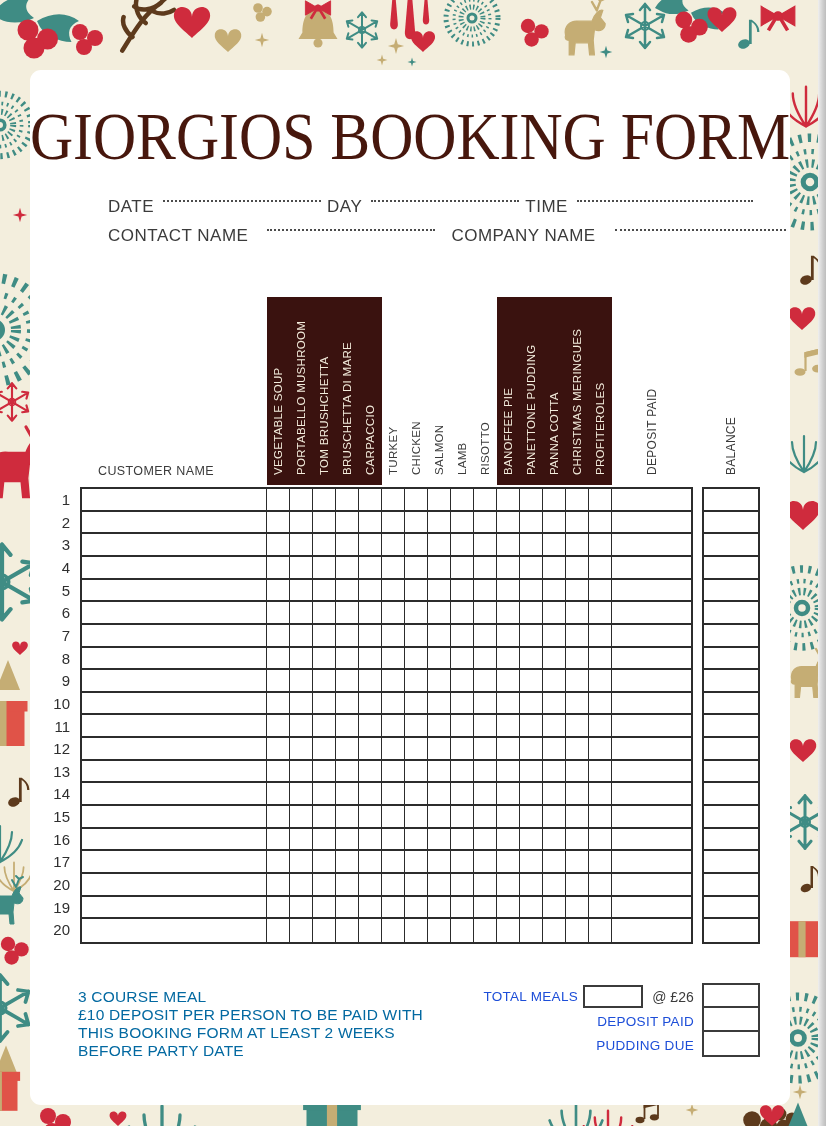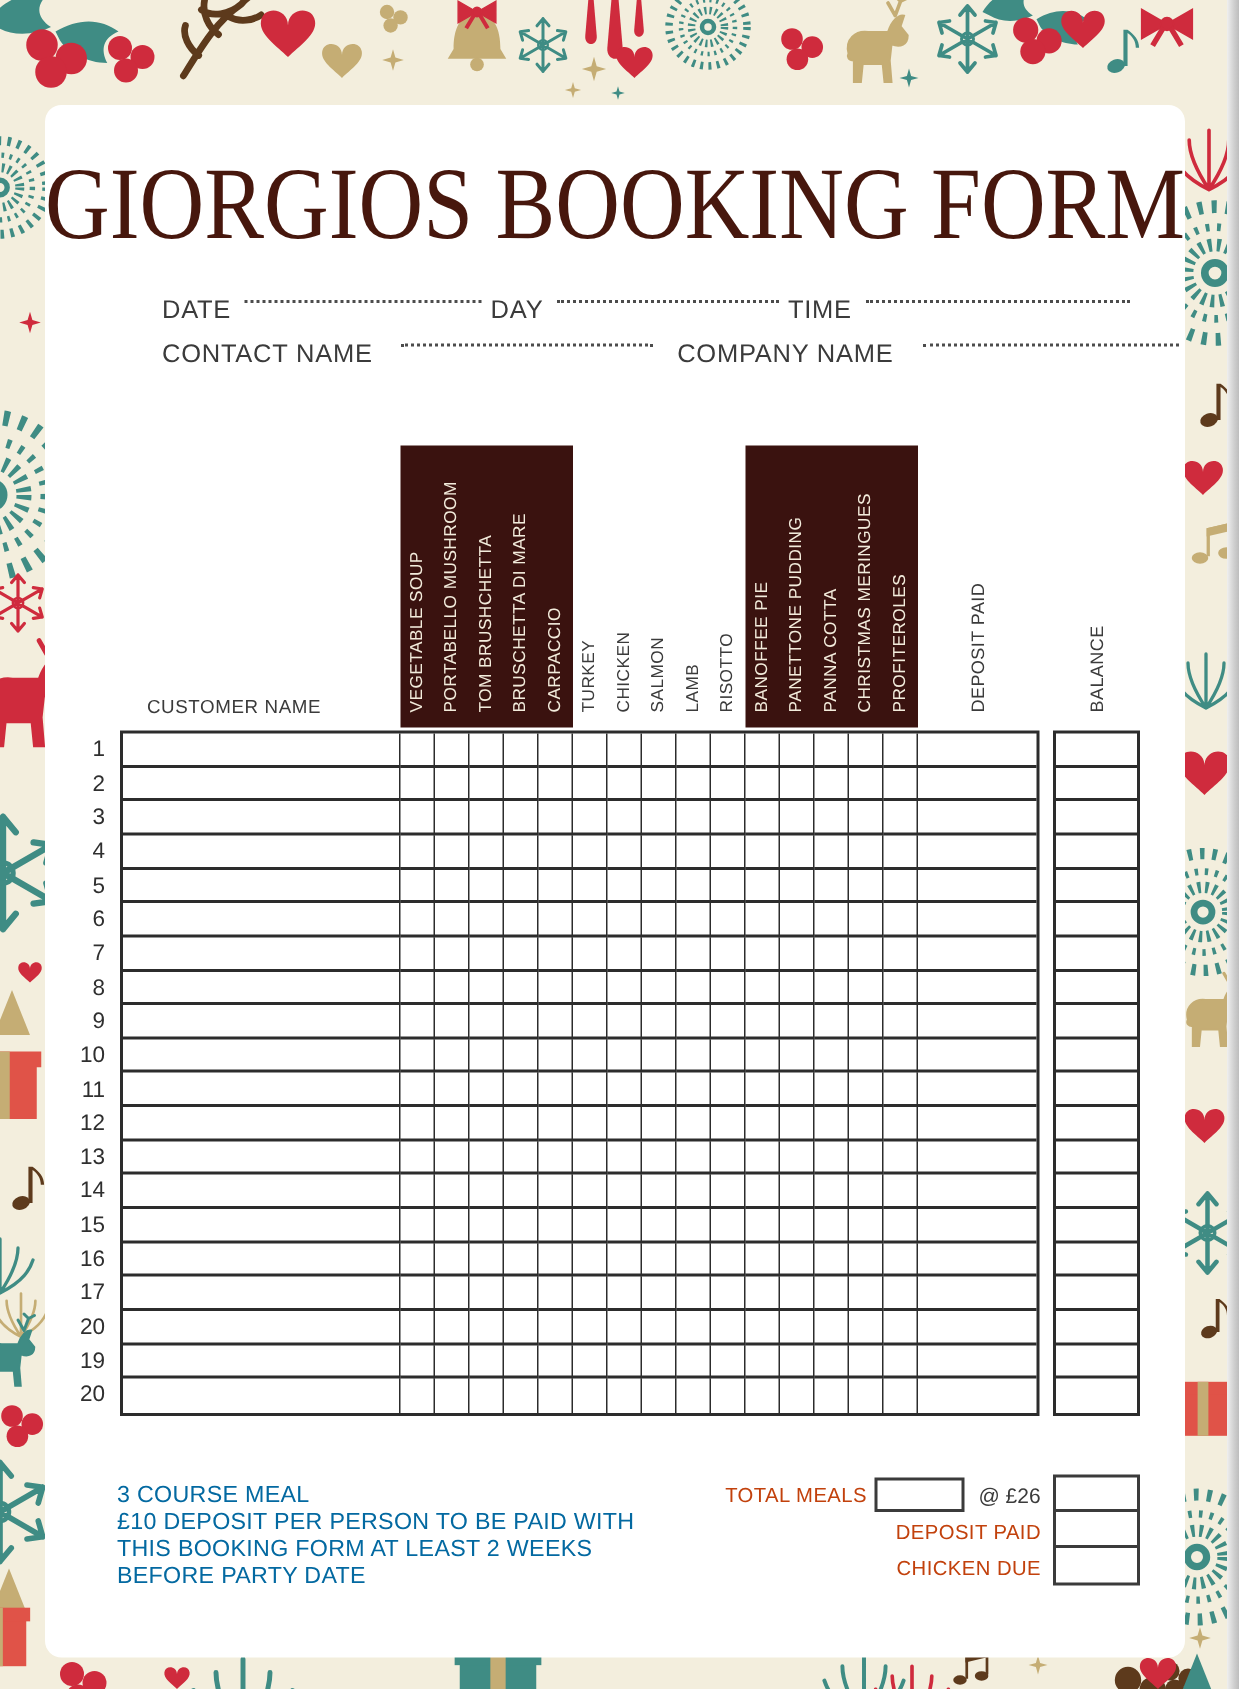--- a/index.html
+++ b/index.html
@@ -47,21 +47,21 @@
   .cell:nth-last-child(-n+17){border-bottom:none;}
   .balance-grid{position:absolute;left:672px;top:417px;width:58px;height:457px;display:grid;
         grid-template-rows:repeat(20,1fr);border:2px solid #2c2c2c;box-sizing:border-box;background:#fff;}
   .bcell{border-bottom:2px solid #2c2c2c;}
   .bcell:last-child{border-bottom:none;}
   .row-num{position:absolute;left:8px;width:32px;text-align:right;font-size:15px;color:#2f2f2f;}
 
   
   .note{position:absolute;left:48px;top:918px;font-size:15.5px;line-height:18px;
         letter-spacing:0.2px;color:#0369a1;}
-  .sum-label{position:absolute;text-align:right;font-size:13.5px;letter-spacing:0.3px;color:#c2410c;}
+  .sum-label{position:absolute;text-align:right;font-size:13.5px;letter-spacing:0.3px;color:#1d4ed8;}
   .lbl-total{left:400px;width:148px;top:919px;}
   .lbl-deposit{left:480px;width:184px;top:944px;}
   .lbl-balance{left:480px;width:184px;top:968px;}
   .price{position:absolute;left:619px;top:919px;width:48px;text-align:center;font-size:14px;color:#3b3b3b;}
   .total-box{position:absolute;left:553px;top:915px;width:60px;height:23px;
         border:2px solid #3b3b3b;box-sizing:border-box;background:#fff;}
   .stack-boxes{position:absolute;left:672px;top:913px;width:58px;height:74px;
         border:2px solid #3b3b3b;box-sizing:border-box;background:#fff;display:grid;grid-template-rows:repeat(3,1fr);}
   .sbox{border-bottom:2px solid #3b3b3b;}
   .sbox:last-child{border-bottom:none;}
@@ -660,15 +660,15 @@
       </div>
     <div class="sum-label lbl-total">TOTAL MEALS</div>
     <div class="total-box"></div>
     <div class="price">@ £26</div>
     <div class="stack-boxes">
       <div class="sbox"></div>
       <div class="sbox"></div>
       <div class="sbox"></div>
     </div>
     <div class="sum-label lbl-deposit">DEPOSIT PAID</div>
-    <div class="sum-label lbl-balance">CHICKEN DUE</div>
+    <div class="sum-label lbl-balance">PUDDING DUE</div>
   </div>
 </div>
 
 </body></html>

